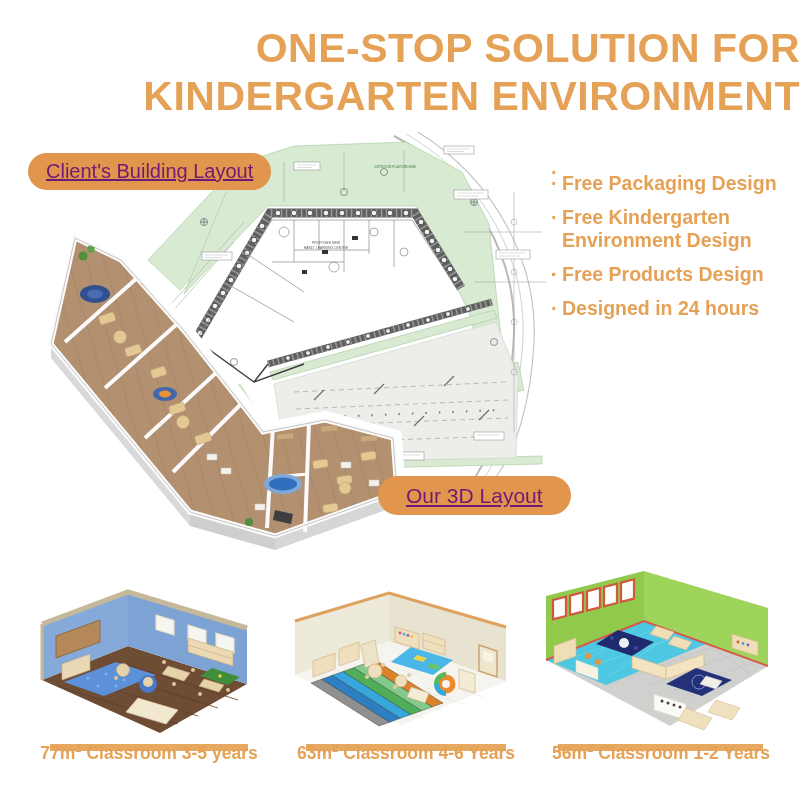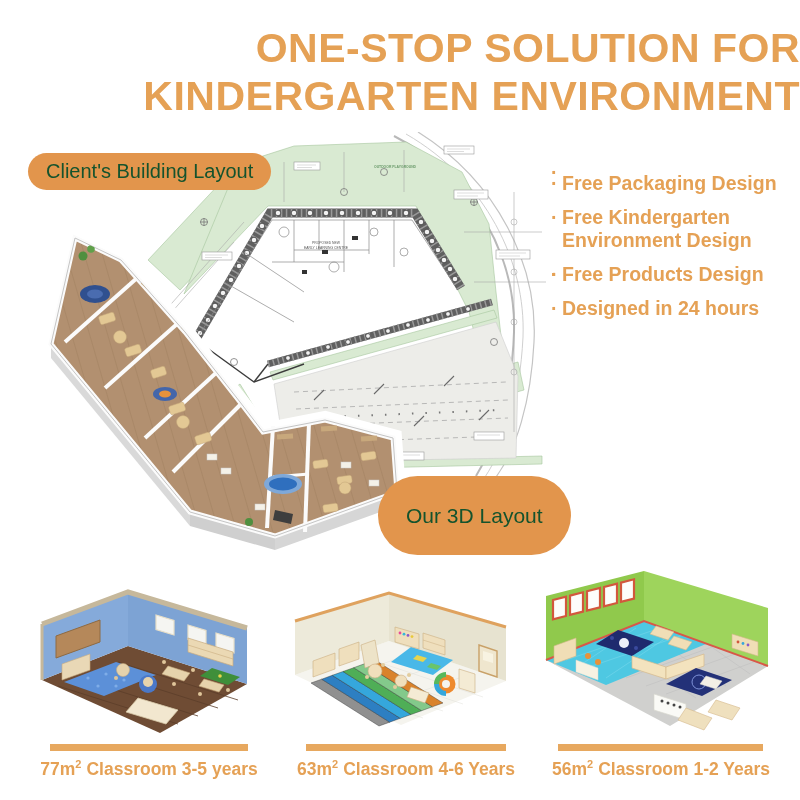--- a/index.html
+++ b/index.html
@@ -13,39 +13,40 @@
     background:#ffffff;font-family:"Liberation Sans",sans-serif;
   }
   
   .title{
     position:absolute;top:24px;left:0;width:800px;text-align:right;
     font-weight:700;font-size:41px;line-height:48px;letter-spacing:.5px;
     color:var(--accent);
   }
   
   .pill{
-    position:absolute;background:var(--pill);color:#14532d;
+    position:absolute;background:var(--pill);color:#701a75;
     border-radius:999px;display:flex;align-items:center;justify-content:flex-end;
     white-space:nowrap;
+    text-decoration:underline;
   }
   #pill-client{left:28px;top:153px;height:37px;padding:0 18px;font-size:20px;z-index:6;}
-  #pill-3d{left:378px;top:476px;height:53px;padding:13px 28px;font-size:21px;z-index:6;}
+  #pill-3d{left:378px;top:476px;height:39px;padding:0 28px;font-size:21px;z-index:6;}
   
   .features{
     position:absolute;left:551px;top:161px;width:245px;z-index:5;
     color:var(--accent);font-weight:700;font-size:19.5px;
     list-style:none;margin:0;padding:0;
   }
   .feat{position:relative;padding-left:11px;margin-bottom:11px;line-height:23px;}
   .feat .b{position:absolute;left:0;top:0;}
   
   .bar{position:absolute;top:744px;height:7px;background:var(--bar);z-index:4;}
   .cap{
-    position:absolute;top:752px;text-align:center;z-index:4;
-    color:var(--accent);font-weight:700;font-size:17.5px;line-height:25px;white-space:nowrap;
+    position:absolute;top:732px;text-align:center;z-index:4;
+    color:var(--accent);font-weight:700;font-size:17.5px;line-height:32px;white-space:nowrap;
   }
   .cap sup{font-size:11px;vertical-align:super;}
   .cap .lbl{margin-left:5px;}
   svg{display:block;}
   .scene{position:absolute;}
 </style>
 </head>
 <body>
 
 <div class="title">

